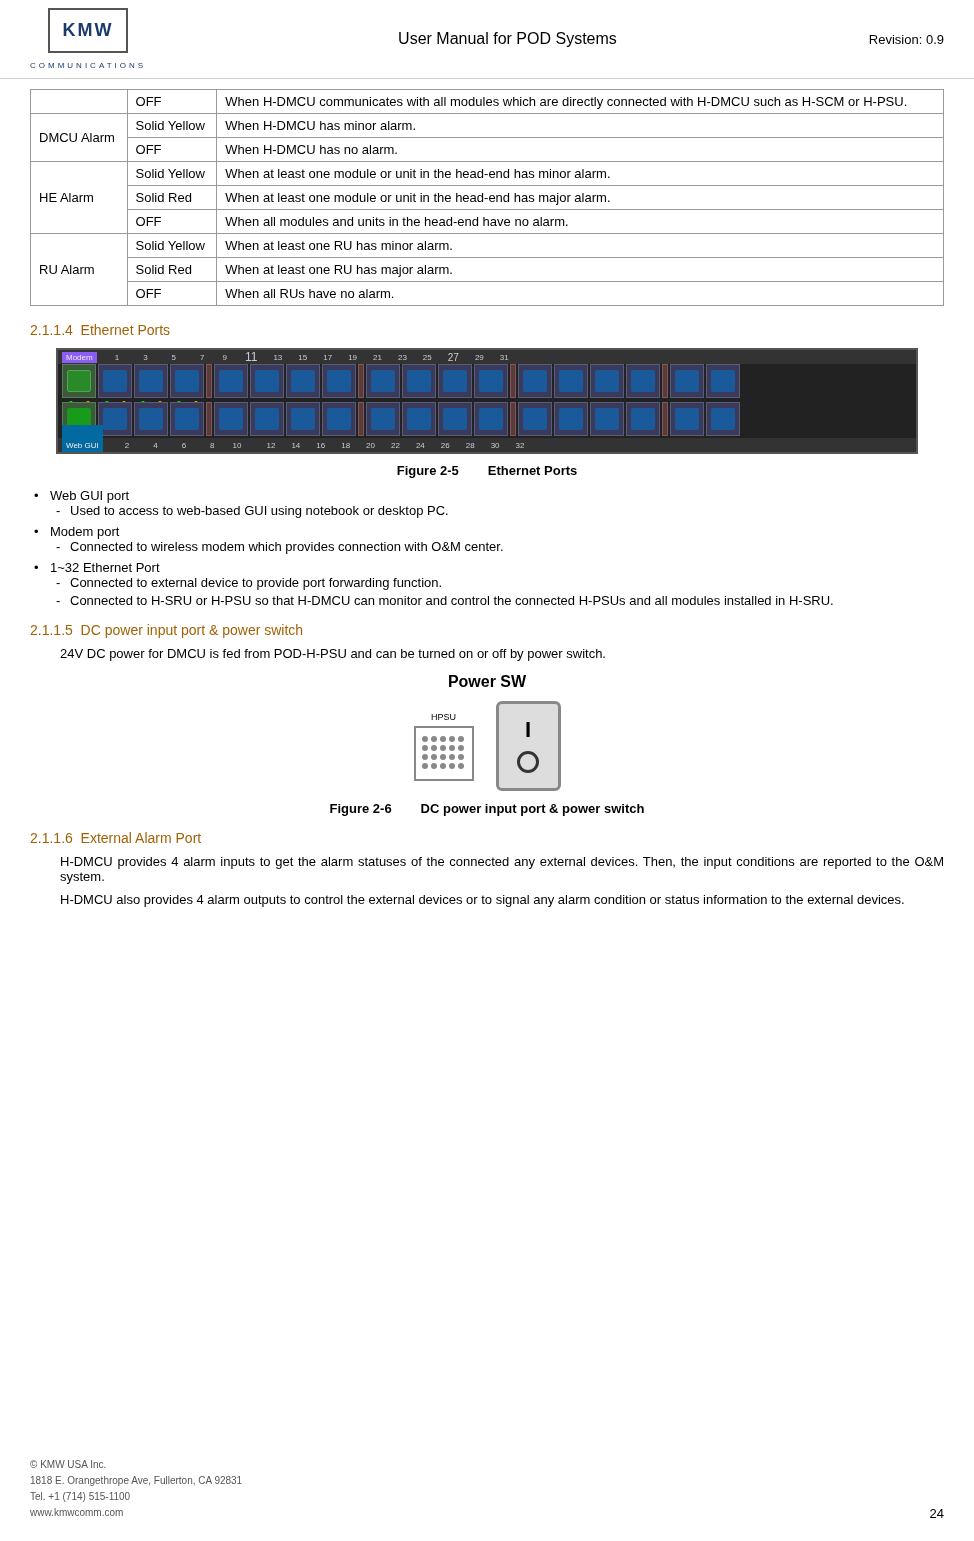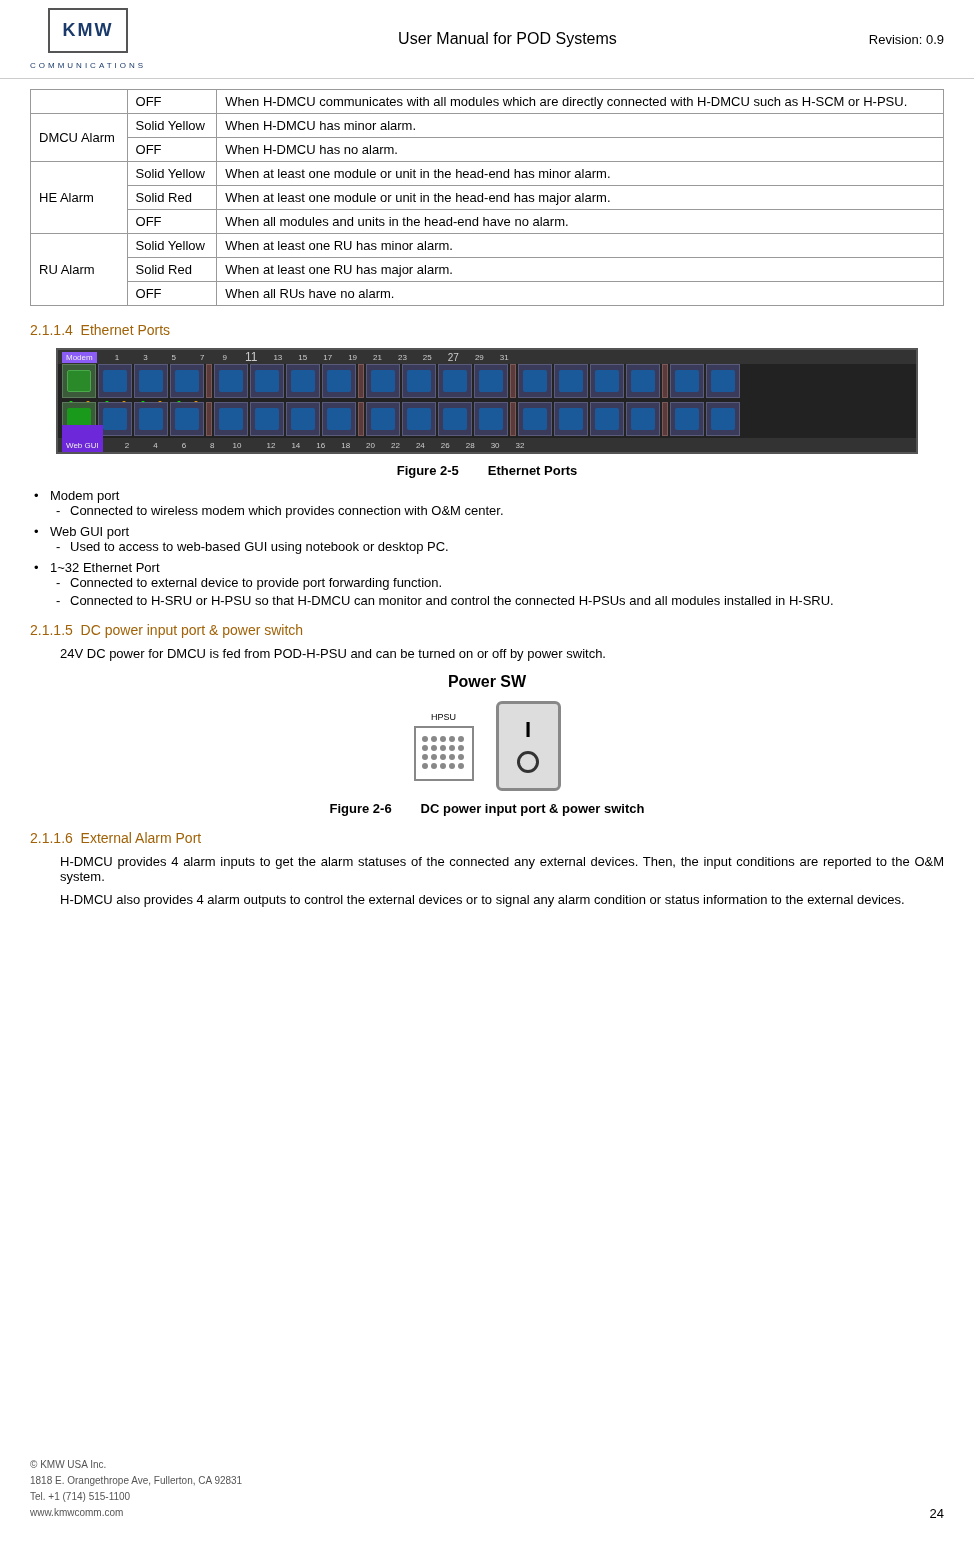--- a/index.html
+++ b/index.html
@@ -437,21 +437,21 @@
         <div style="background:#5a3a3a; border:1px solid #7a5a5a; width:6px; height:34px;"></div>
         <div style="background:#3a3a5a; border:1px solid #5a5a7a; width:34px; height:34px; display:flex; align-items:center; justify-content:center;">
             <div style="background:#1a5a9a; width:24px; height:22px; border-radius:2px;"></div>
           </div>
         <div style="background:#3a3a5a; border:1px solid #5a5a7a; width:34px; height:34px; display:flex; align-items:center; justify-content:center;">
             <div style="background:#1a5a9a; width:24px; height:22px; border-radius:2px;"></div>
           </div>
       </div>
       
       <div style="position:absolute; bottom:0; left:0; right:0; height:14px; background:#333; display:flex; align-items:center; padding-left:4px;">
-        <span style="color:#eee; font-size:8px; background:#6d28d9; padding:16px 4px; margin-right:4px;">Web GUI</span>
+        <span style="color:#eee; font-size:8px; background:#0369a1; padding:16px 4px; margin-right:4px;">Web GUI</span>
         <span style="color:#ccc; font-size:8px; margin-left:18px;">2</span>
         <span style="color:#ccc; font-size:8px; margin-left:24px;">4</span>
         <span style="color:#ccc; font-size:8px; margin-left:24px;">6</span>
         <span style="color:#ccc; font-size:8px; margin-left:24px;">8</span>
         <span style="color:#ccc; font-size:8px; margin-left:18px;">10</span>
         <span style="color:#ccc; font-size:8px; margin-left:25px;">12</span>
         <span style="color:#ccc; font-size:8px; margin-left:16px;">14</span>
         <span style="color:#ccc; font-size:8px; margin-left:16px;">16</span>
         <span style="color:#ccc; font-size:8px; margin-left:16px;">18</span>
         <span style="color:#ccc; font-size:8px; margin-left:16px;">20</span>
@@ -463,29 +463,29 @@
         <span style="color:#ccc; font-size:8px; margin-left:16px;">32</span>
       </div>
     </div>
     <div class="figure-caption">
       <span>Figure 2-5</span>&nbsp;&nbsp;&nbsp;&nbsp;&nbsp;&nbsp;&nbsp;&nbsp;<span>Ethernet Ports</span>
     </div>
   </div>
 
   <ul class="bullet-list">
     <li>
+      <span>Web GUI port</span>
+      <ul class="sub-list">
+        <li>Used to access to web-based GUI using notebook or desktop PC.</li>
+      </ul>
+    </li>
+    <li>
       <span>Modem port</span>
       <ul class="sub-list">
         <li>Connected to wireless modem which provides connection with O&amp;M center.</li>
-      </ul>
-    </li>
-    <li>
-      <span>Web GUI port</span>
-      <ul class="sub-list">
-        <li>Used to access to web-based GUI using notebook or desktop PC.</li>
       </ul>
     </li>
     <li>
       <span>1~32 Ethernet Port</span>
       <ul class="sub-list">
         <li>Connected to external device to provide port forwarding function.</li>
         <li>Connected to H-SRU or H-PSU so that H-DMCU can monitor and control the connected H-PSUs and all modules installed in H-SRU.</li>
       </ul>
     </li>
   </ul>

